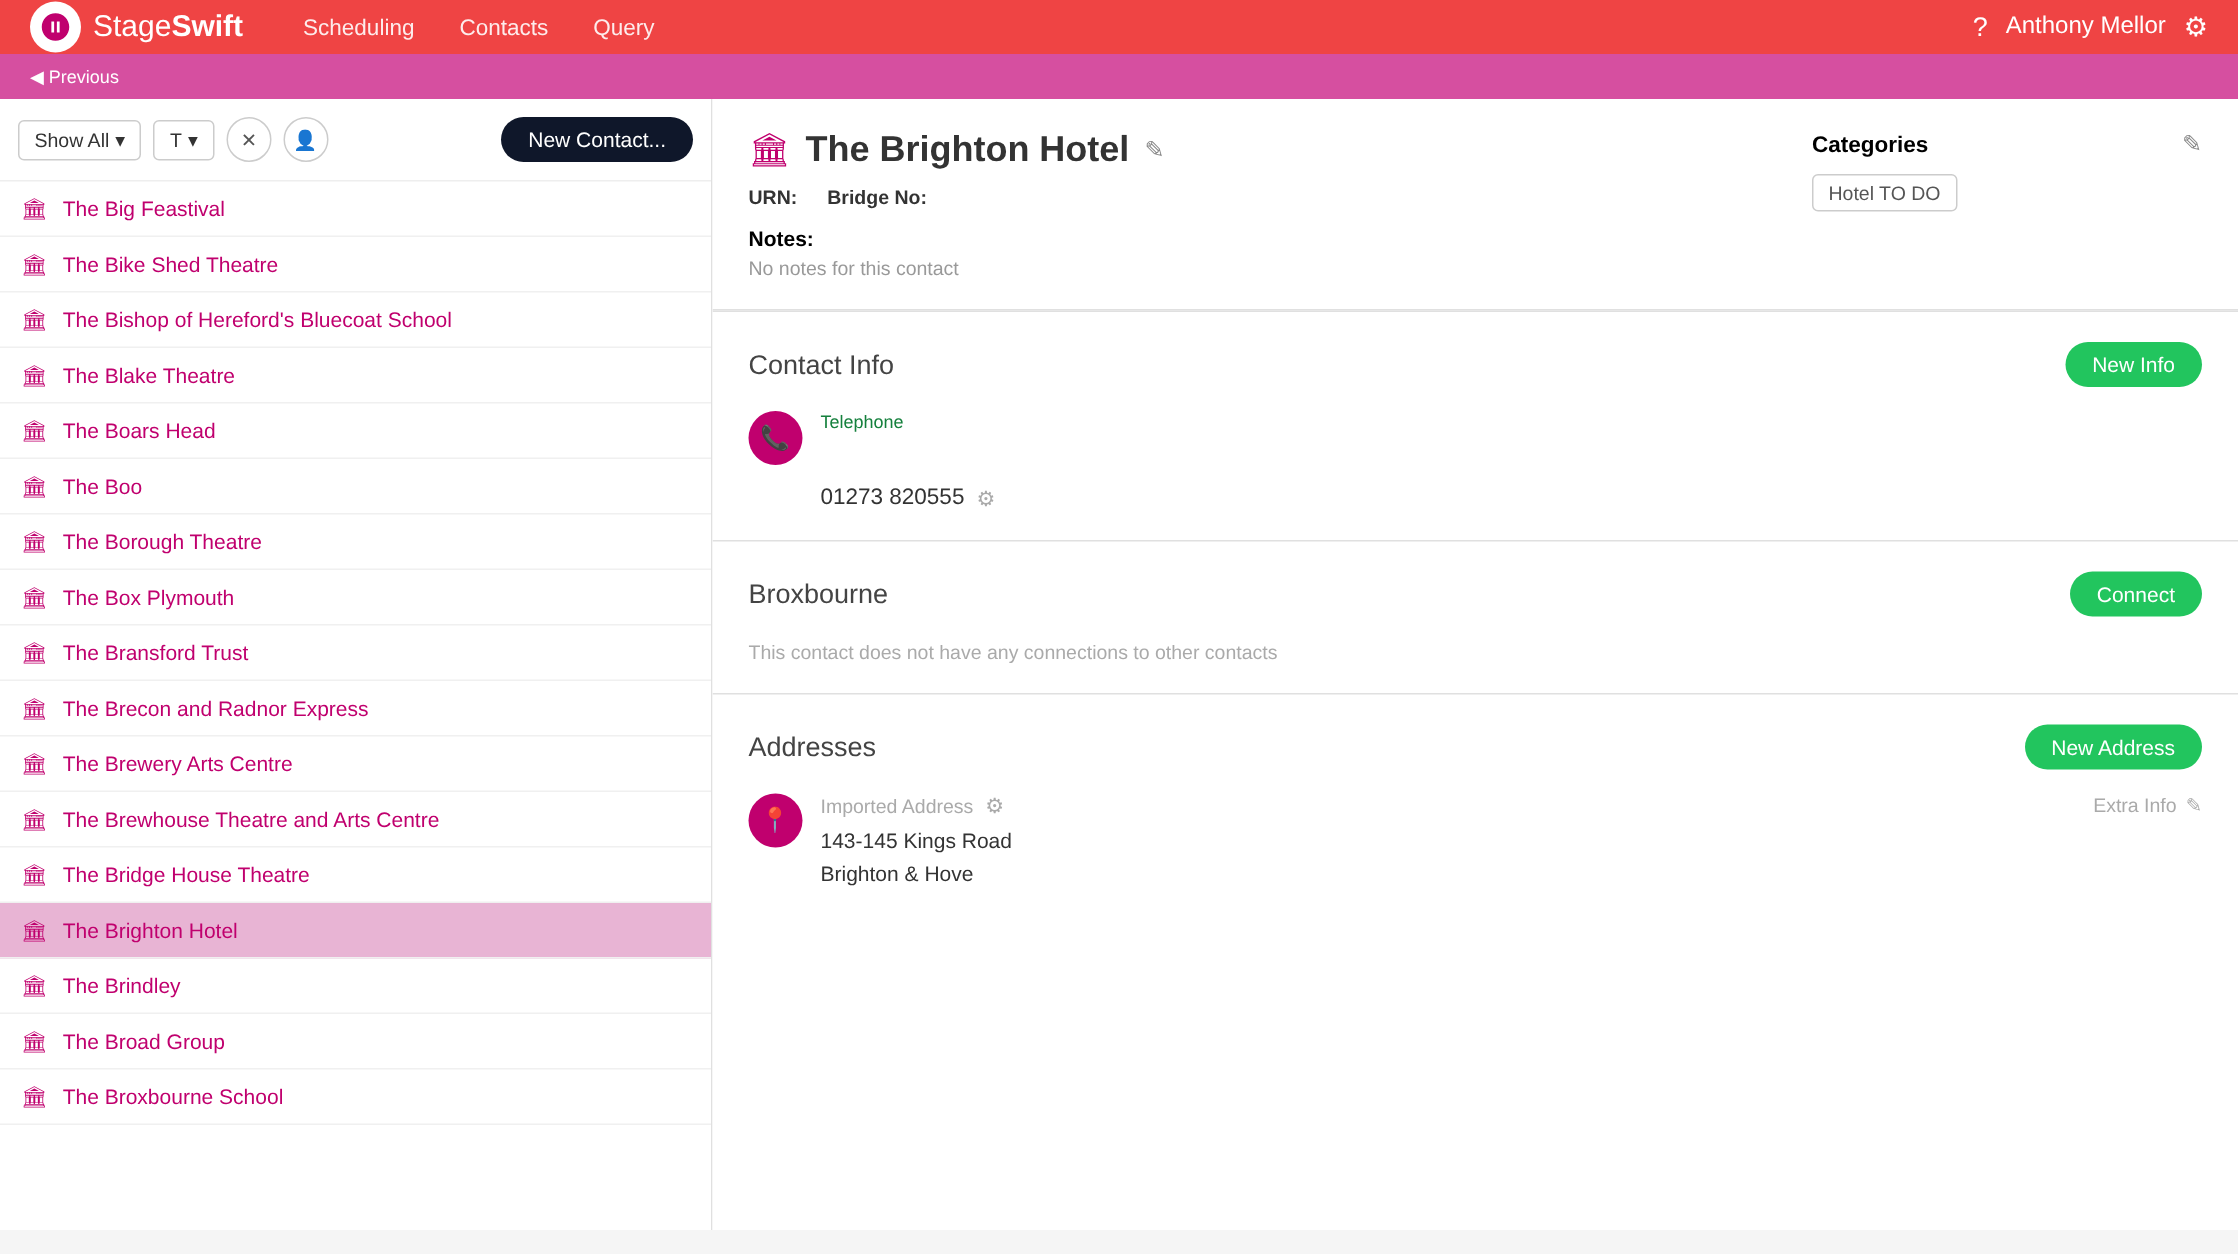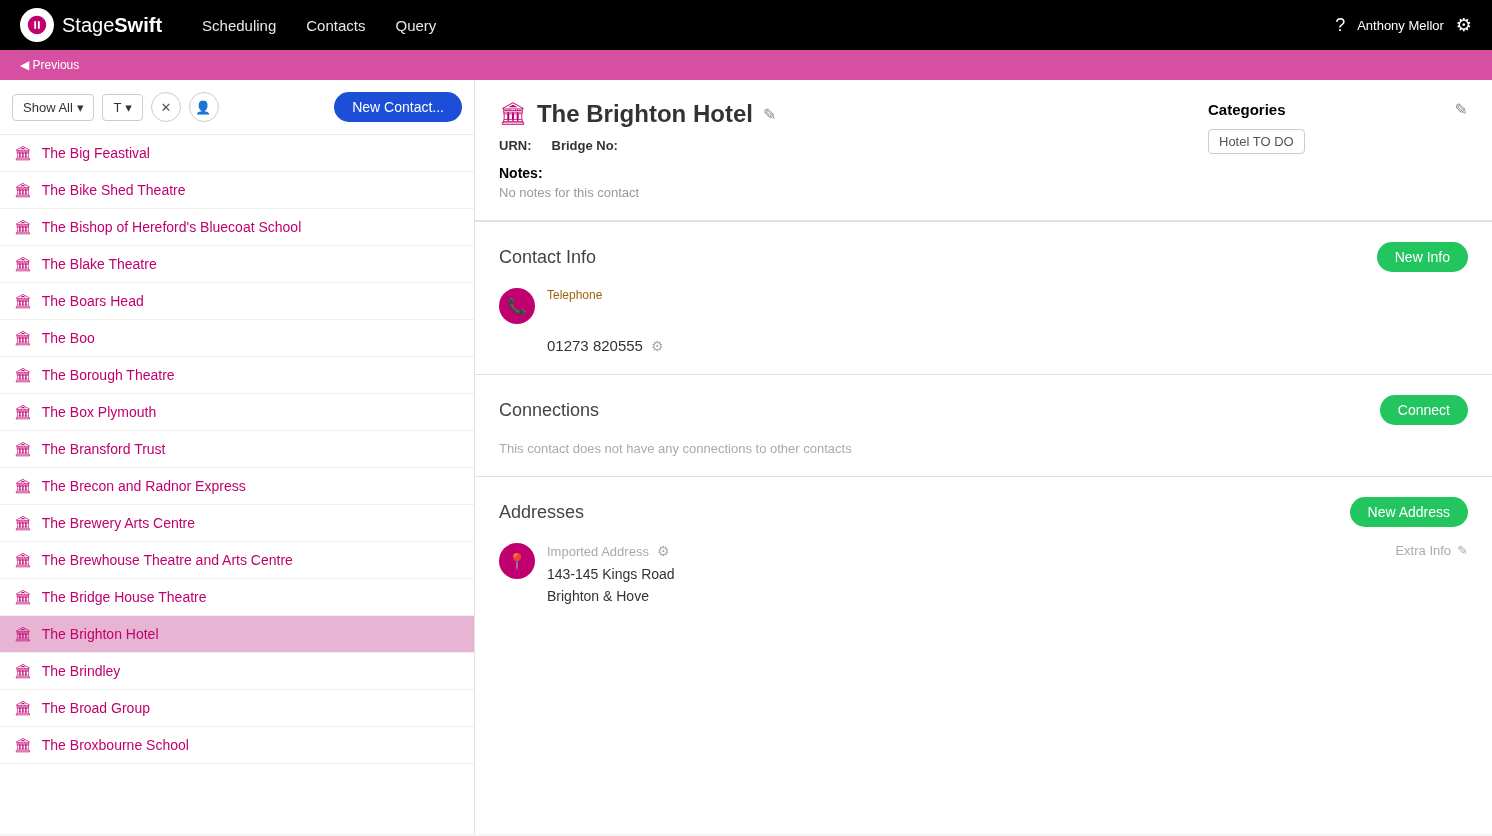--- a/index.html
+++ b/index.html
@@ -1,24 +1,24 @@
 <!DOCTYPE html>
 <html><head>
   <meta charset="utf-8">
   <style>
     * { margin: 0; padding: 0; box-sizing: border-box; }
     body { font-family: -apple-system, BlinkMacSystemFont, 'Segoe UI', sans-serif; font-size: 14px; background: #f5f5f5; }
 
     
     .top-nav {
-      background: #000000;
+      background: #ef4444;
       display: flex;
       align-items: center;
       padding: 0 20px;
-      height: 50px;
+      height: 36px;
       color: white;
     }
     .logo-area {
       display: flex;
       align-items: center;
       gap: 8px;
       margin-right: 40px;
     }
     .logo-icon {
       width: 34px;
@@ -28,21 +28,21 @@
       display: flex;
       align-items: center;
       justify-content: center;
     }
     .logo-icon svg { width: 22px; height: 22px; }
     .logo-text { font-size: 20px; font-weight: 300; color: white; }
     .logo-text strong { font-weight: 700; }
     .nav-links { display: flex; gap: 30px; flex: 1; }
     .nav-link { color: white; text-decoration: none; font-size: 15px; opacity: 0.9; }
     .nav-right { display: flex; align-items: center; gap: 12px; }
-    .nav-user { color: white; font-size: 13px; }
+    .nav-user { color: white; font-size: 16px; }
     .nav-icon-btn { color: white; background: none; border: none; cursor: pointer; font-size: 18px; }
 
     
     .sub-bar {
       background: #d64fa0;
       padding: 8px 20px;
       display: flex;
       align-items: center;
     }
     .back-btn {
@@ -99,21 +99,21 @@
       background: white;
       cursor: pointer;
       display: flex;
       align-items: center;
       justify-content: center;
       font-size: 13px;
       color: #555;
     }
     .new-contact-btn {
       margin-left: auto;
-      background: #1d4ed8;
+      background: #0f172a;
       color: white;
       border: none;
       border-radius: 20px;
       padding: 7px 18px;
       cursor: pointer;
       font-size: 14px;
       font-weight: 500;
     }
     .sidebar-list {
       overflow-y: auto;
@@ -240,21 +240,21 @@
       border-radius: 50%;
       background: #c0006e;
       display: flex;
       align-items: center;
       justify-content: center;
       color: white;
       font-size: 16px;
       flex-shrink: 0;
     }
     .info-content { }
-    .info-label { font-size: 12px; color: #a16207; margin-bottom: 2px; }
+    .info-label { font-size: 12px; color: #15803d; margin-bottom: 2px; }
     .info-value {
       font-size: 15px;
       color: #333;
       display: flex;
       align-items: center;
       gap: 8px;
       margin-top: 35px;
     }
     .gear-icon { color: #aaa; font-size: 14px; cursor: pointer; }
 
@@ -469,21 +469,21 @@
           <div class="info-value">
             <span>01273 820555</span>
             <span class="gear-icon">⚙</span>
           </div>
         </div>
       </div>
     </div>
 
     <div class="section">
       <div class="section-header">
-        <span class="section-title">Connections</span>
+        <span class="section-title">Broxbourne</span>
         <button class="green-btn">Connect</button>
       </div>
       <div class="connections-empty">
         <span>This contact does not have any connections to other contacts</span>
       </div>
     </div>
 
     <div class="section">
       <div class="section-header">
         <span class="section-title">Addresses</span>

